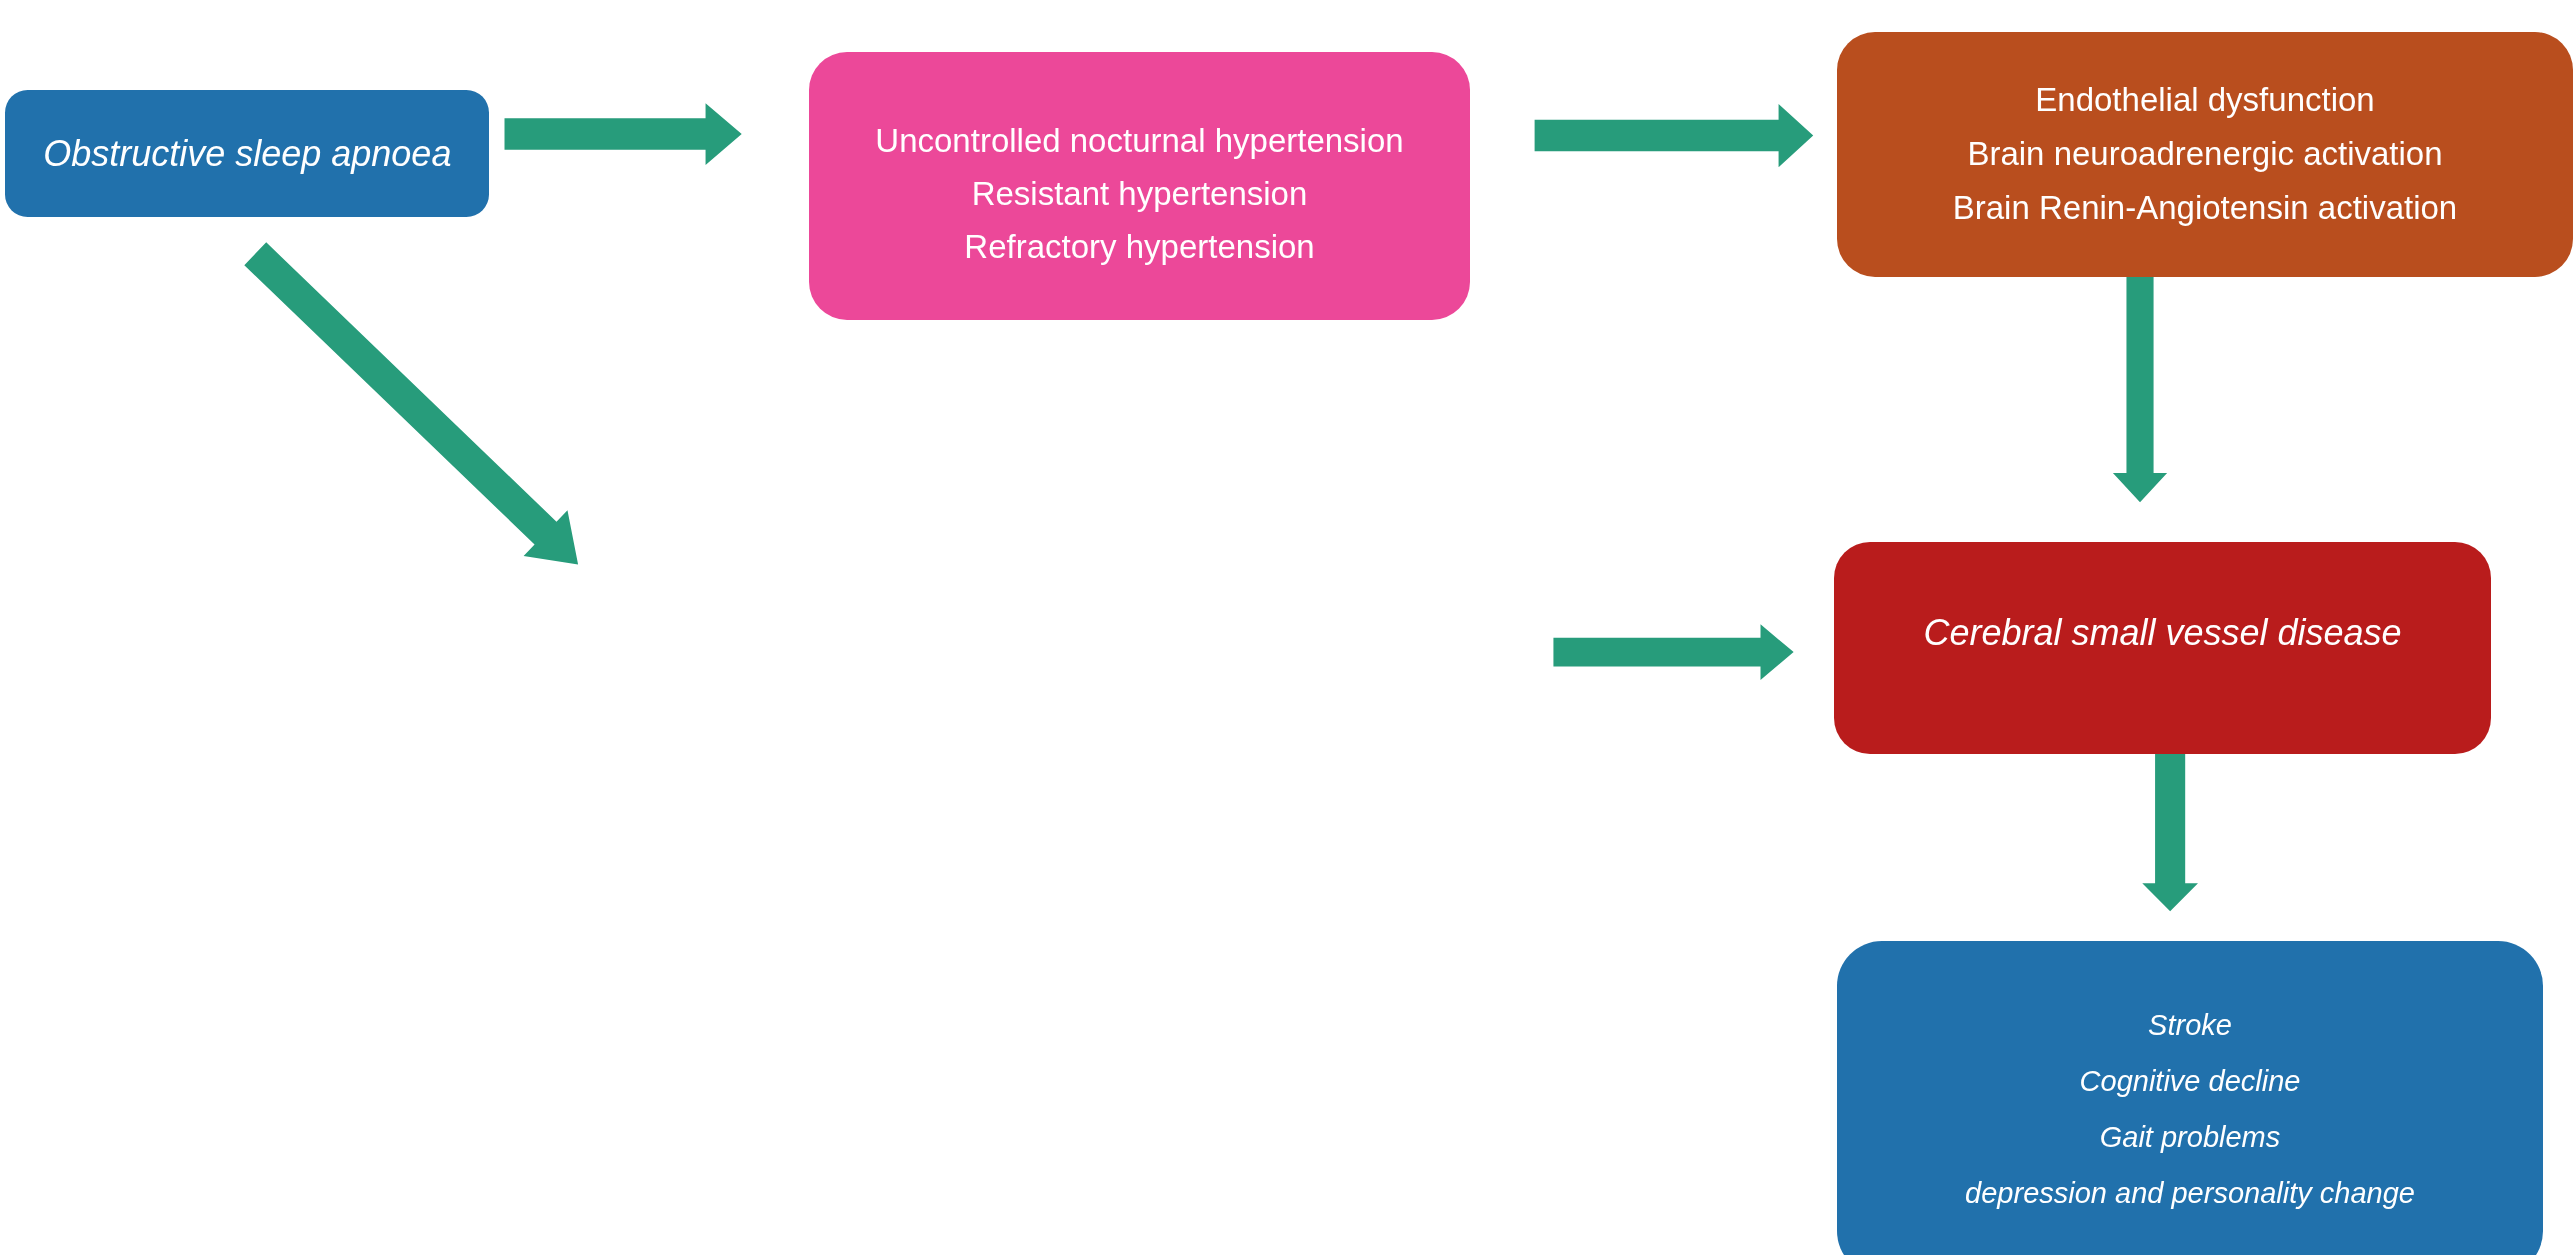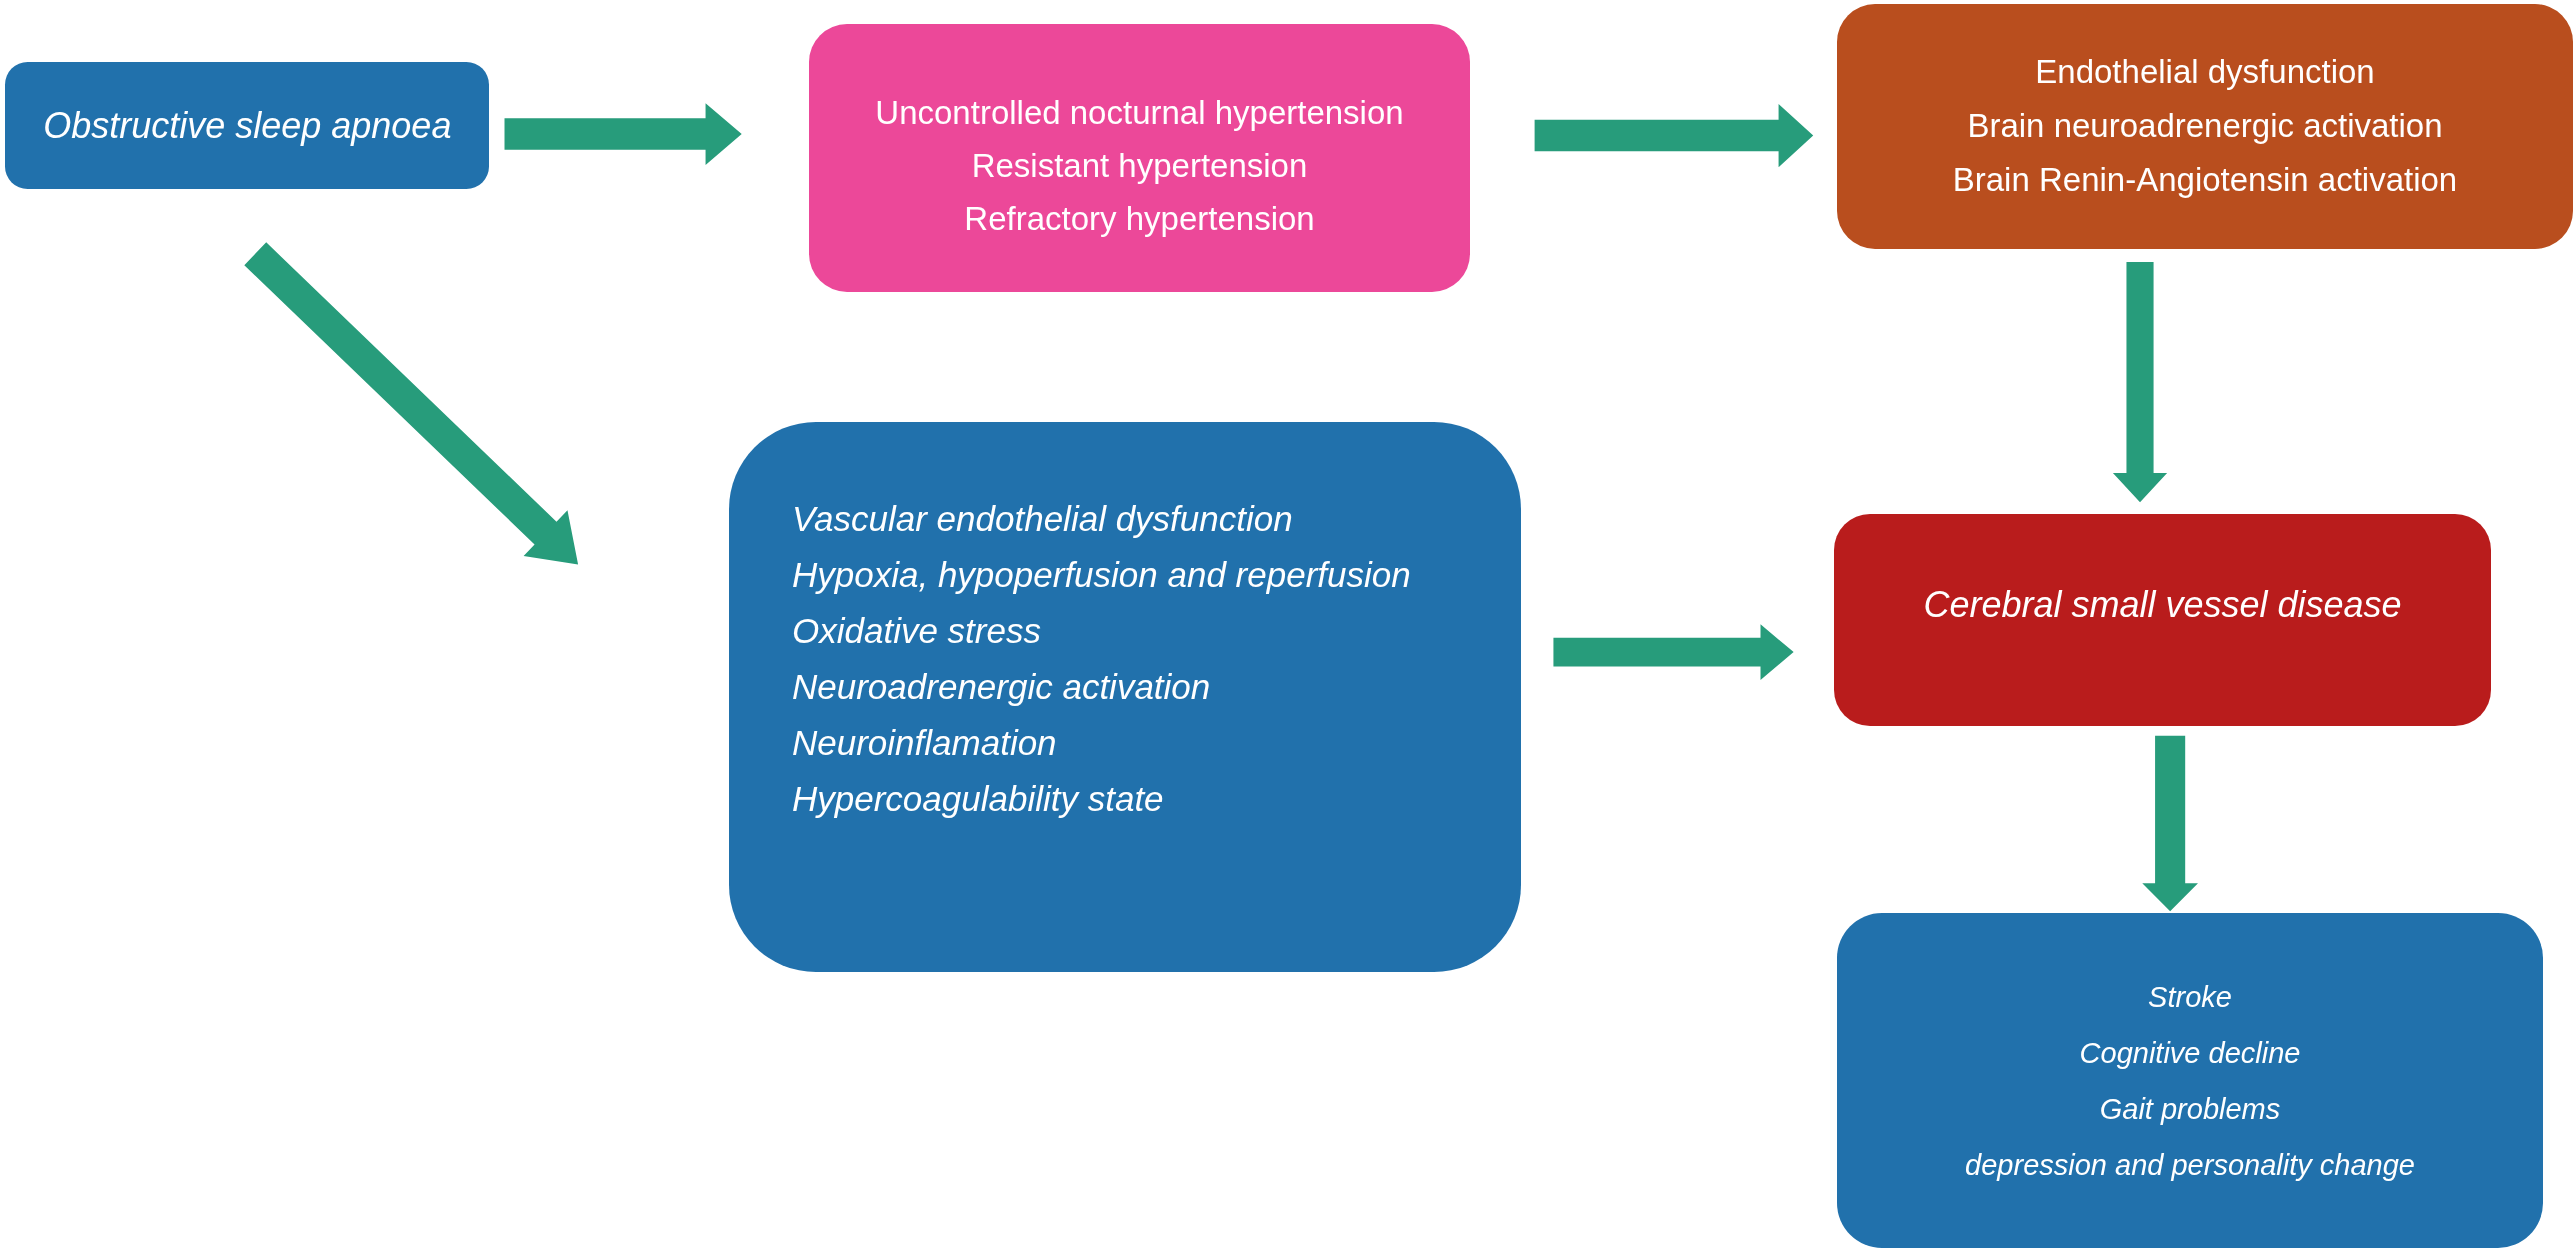--- a/index.html
+++ b/index.html
@@ -22,20 +22,21 @@
   #arrow-layer polygon { fill: #279c7b; }
   .node {
     position: absolute;
     box-sizing: border-box;
     display: flex;
     flex-direction: column;
     justify-content: center;
     align-items: center;
     color: #ffffff;
     text-align: center;
+    margin-top: 28px;
   }
   .node .ln { white-space: pre-wrap; }
   .blue   { background: #2171ac; font-style: italic; }
   .green  { background: #7cb41e; }
   .orange { background: #b94e1e; }
 
   #node-osa {
     left: 5.3px; top: 62px; width: 484px; height: 127px;
     border-radius: 22.6px; font-size: 36px;
   }
@@ -88,28 +89,20 @@
     <div class="ln">Resistant hypertension</div>
     <div class="ln">Refractory hypertension</div>
   </div>
 
   <div class="node orange" id="node-brain" style="background-color: rgb(185, 78, 30);">
     <div class="ln">Endothelial dysfunction</div>
     <div class="ln">Brain neuroadrenergic activation</div>
     <div class="ln">Brain Renin-Angiotensin activation</div>
   </div>
 
-  <div class="node blue" id="node-mechanisms" style="background-color: rgb(33, 113, 172);">
-    <div class="ln">Vascular endothelial dysfunction</div>
-    <div class="ln">Hypoxia, hypoperfusion and reperfusion</div>
-    <div class="ln">Oxidative stress</div>
-    <div class="ln">Neuroadrenergic activation</div>
-    <div class="ln">Neuroinflamation</div>
-    <div class="ln">Hypercoagulability state</div>
-  </div>
 
   <div class="node blue" id="node-csvd" style="background-color: #b91c1c;">
     <div class="ln">Cerebral small vessel disease</div>
   </div>
 
   <div class="node blue" id="node-outcomes" style="background-color: rgb(33, 113, 172);">
     <div class="ln">Stroke</div>
     <div class="ln">Cognitive decline</div>
     <div class="ln">Gait problems</div>
     <div class="ln">depression and personality change</div>

